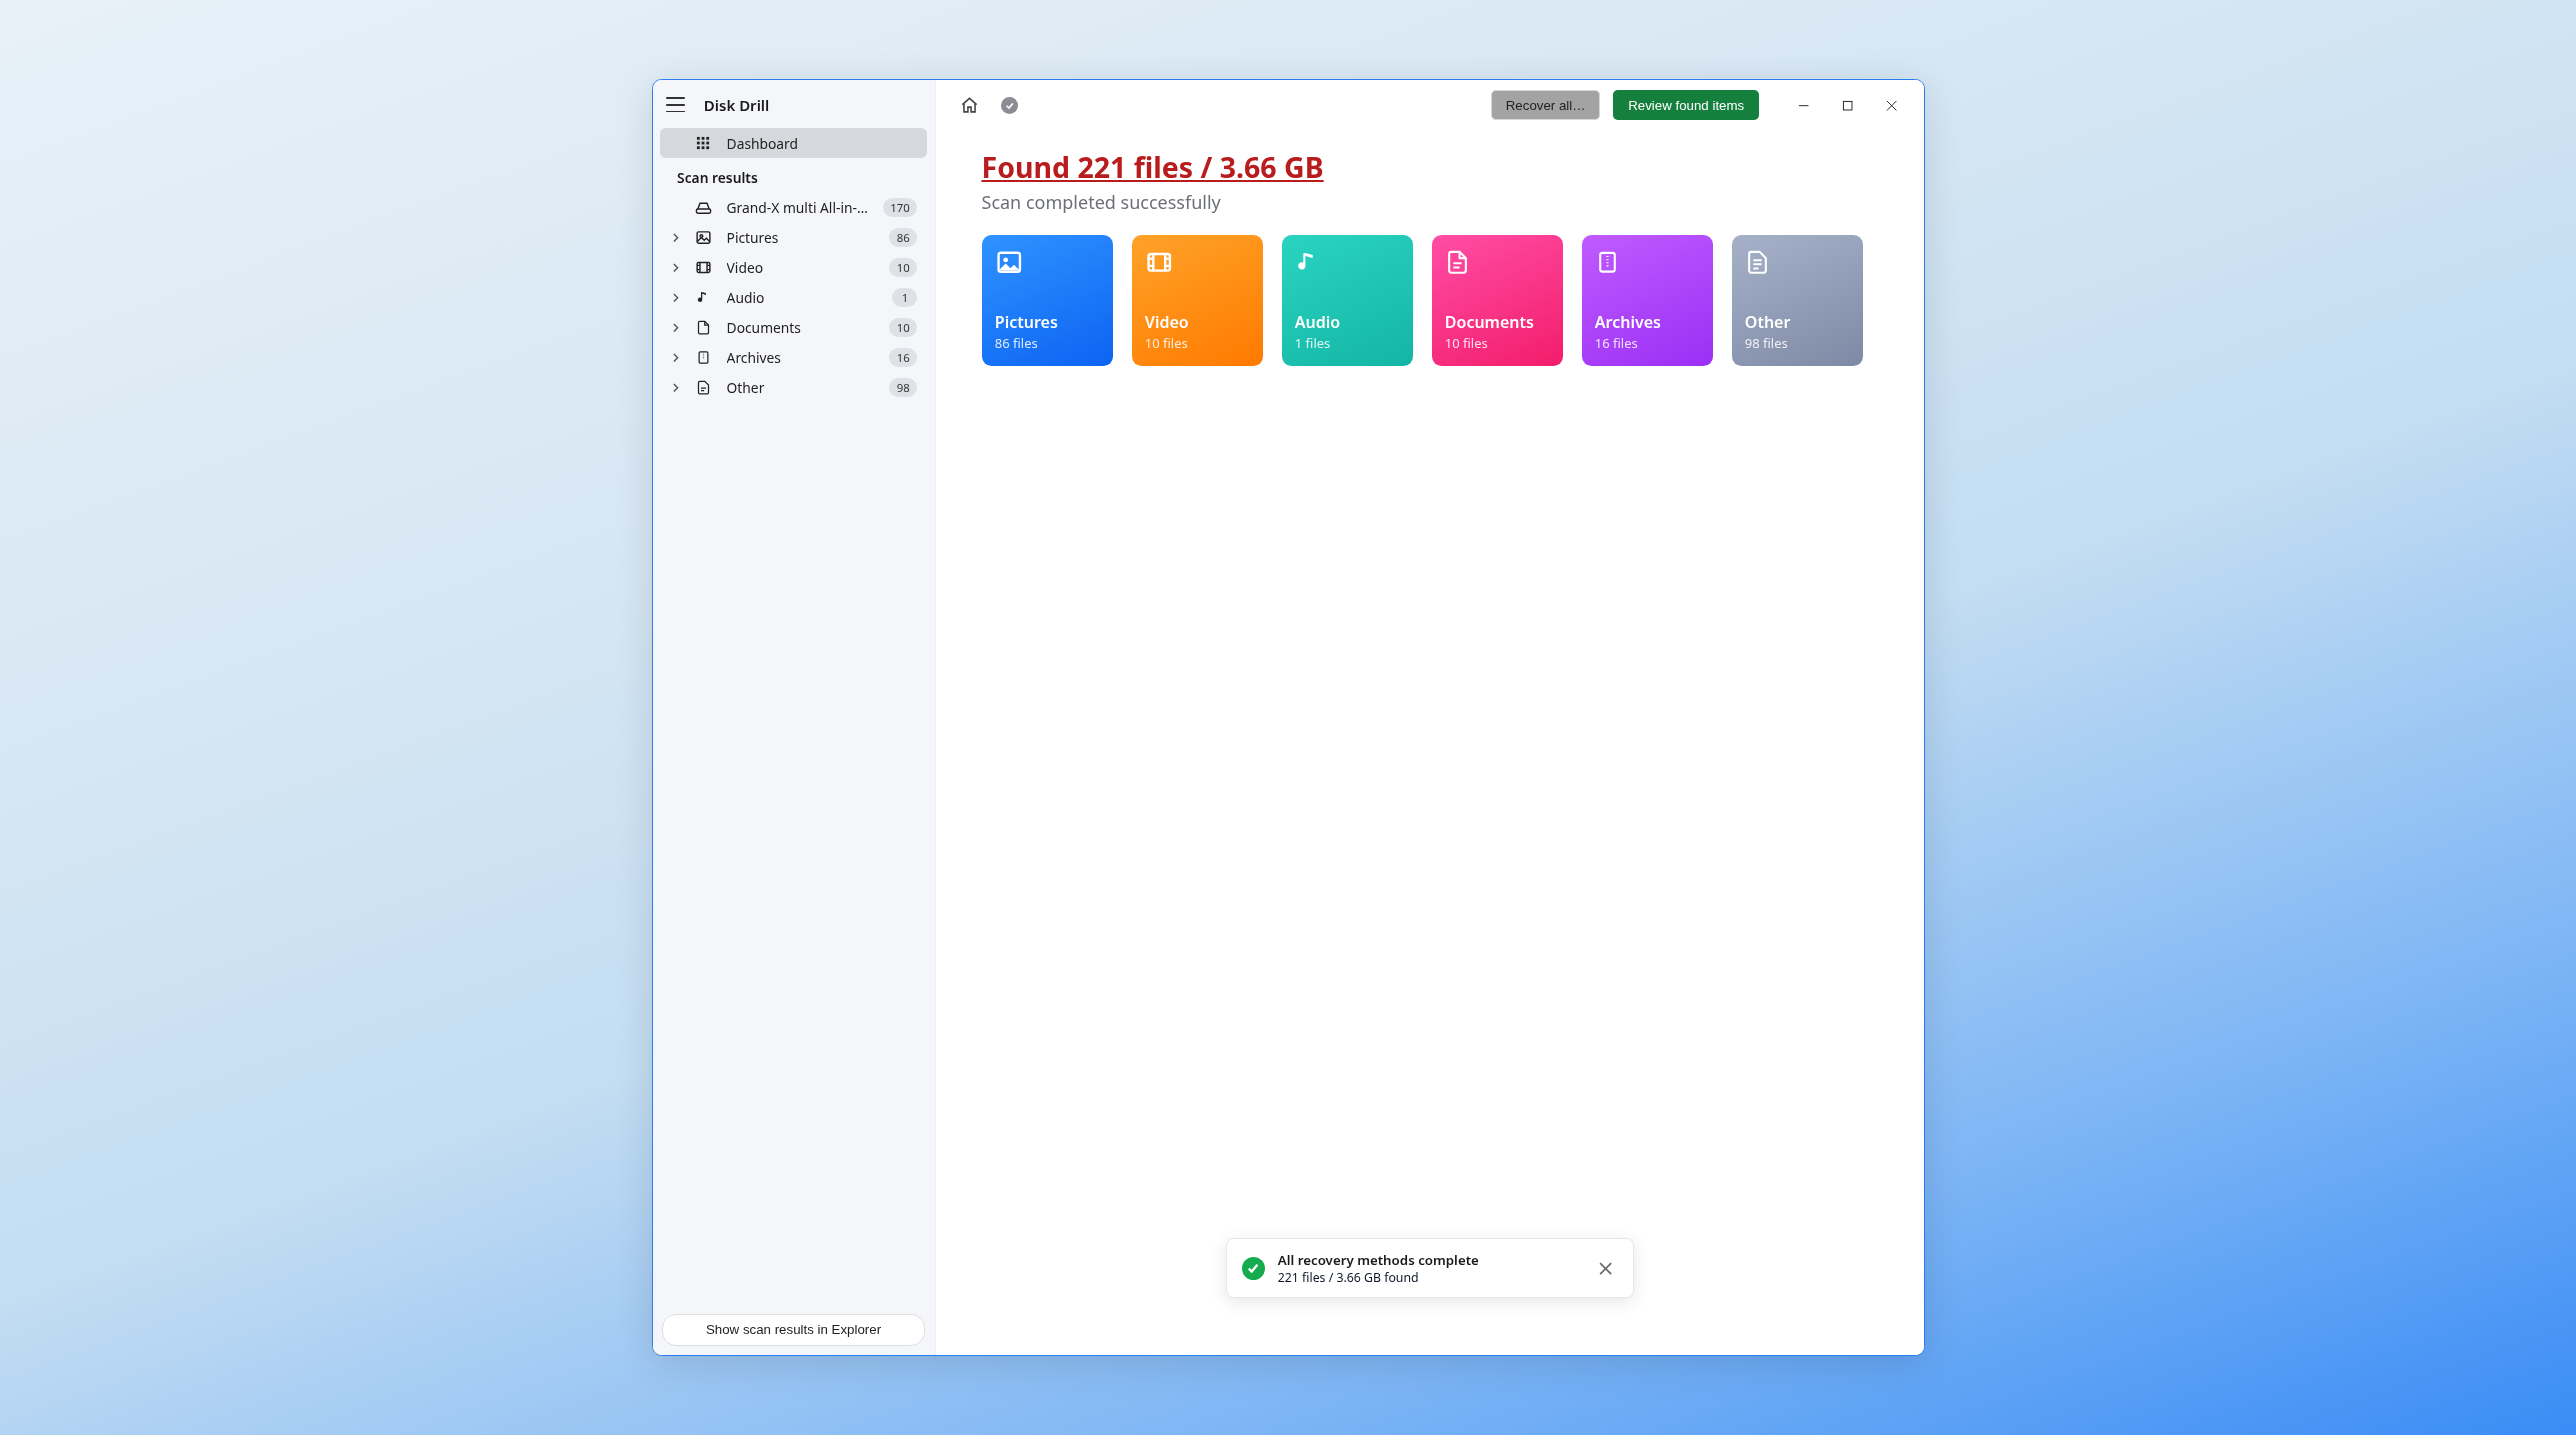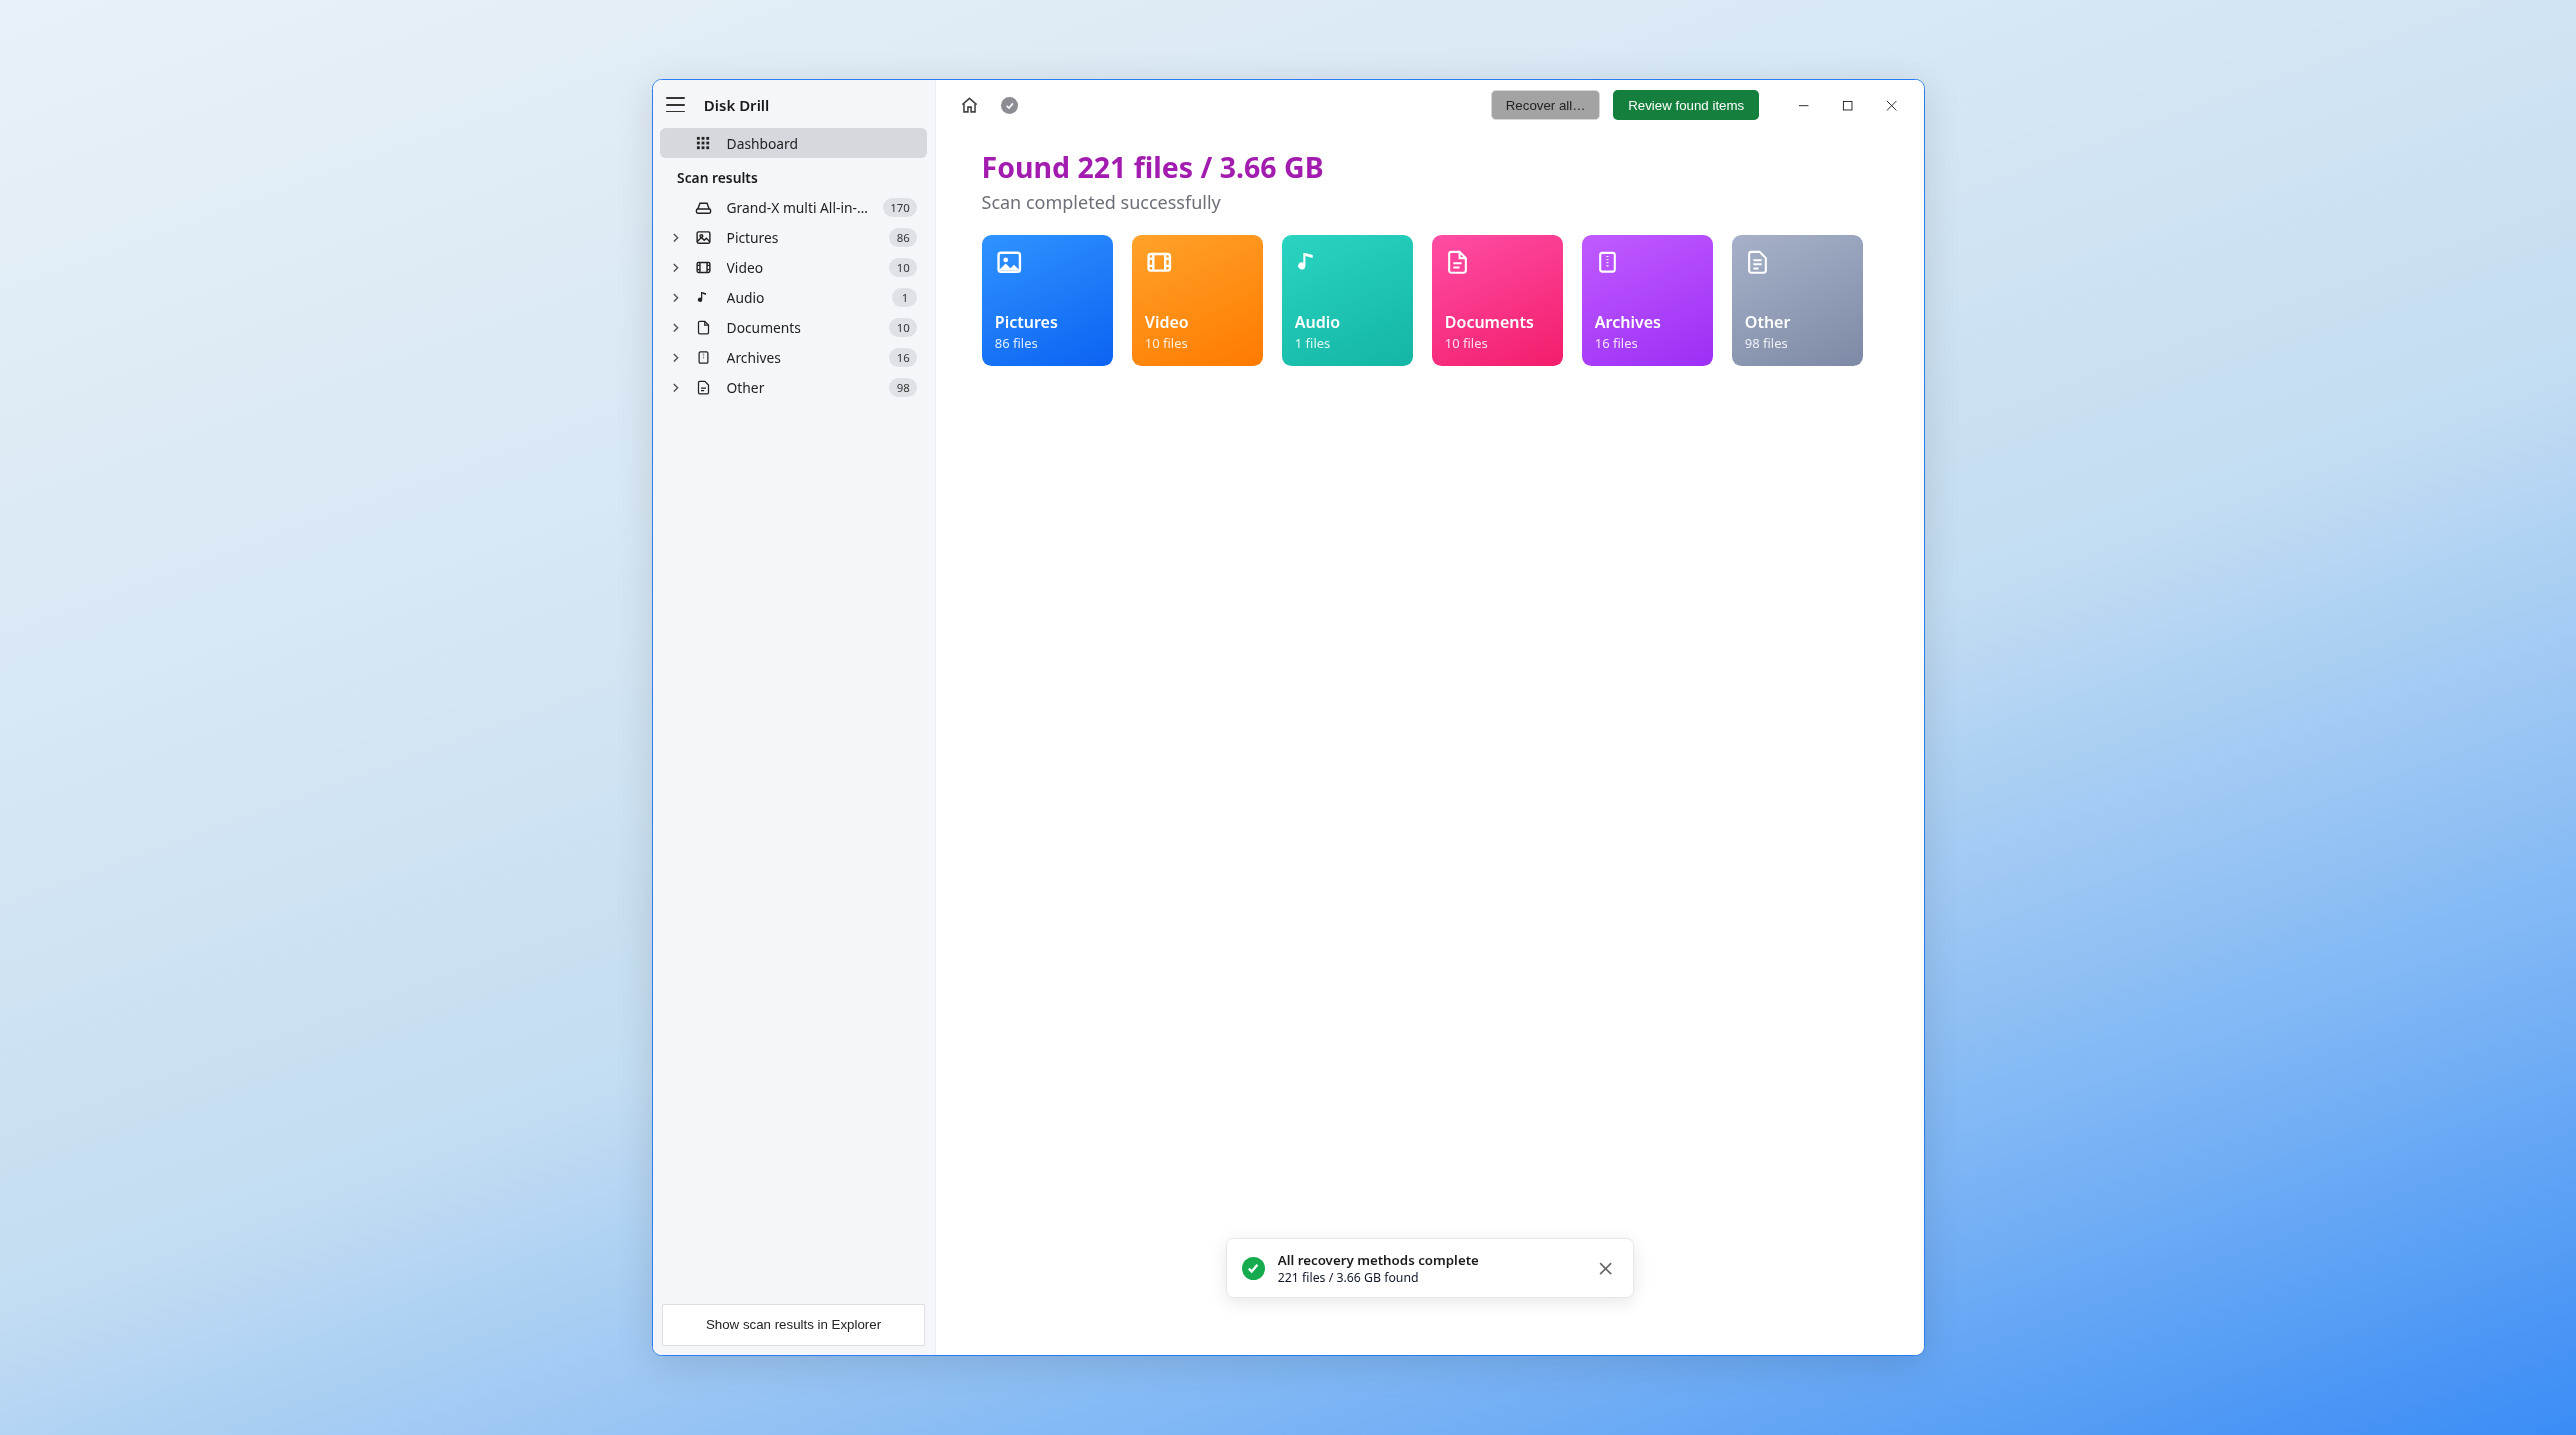--- a/index.html
+++ b/index.html
@@ -77,24 +77,24 @@
     padding: 9.5px 13.3px 5.7px 17px;
     font-size: 13.8px;
     font-weight: 600;
     color: #1a1a1a;
   }
   .sidebar-footer {
     padding: 9.5px;
   }
   .explorer-btn {
     width: 100%;
-    height: 42px;
+    height: 32px;
     background: #fff;
     border: 0.9px solid #dedfe3;
-    border-radius: 1px;
+    border-radius: 14px;
     font-size: 13.3px;
     color: #222;
     cursor: pointer;
   }
 
   
   .main {
     flex: 1;
     display: flex;
     flex-direction: column;
@@ -133,22 +133,23 @@
     width: 44px; height: 34px; display:flex; align-items:center; justify-content:center;
     cursor: pointer; color: #222;
   }
 
   .content {
     padding: 17px 46px 0 46px;
   }
   .headline {
     font-size: 28.5px;
     font-weight: 700;
-    color: #a21caf;
+    color: #b91c1c;
     margin-bottom: 3.8px;
+    text-decoration: underline;
   }
   .subhead {
     font-size: 18px;
     color: #6c6f78;
     margin-bottom: 21px;
   }
 
   .tiles {
     display: flex;
     gap: 19px;

